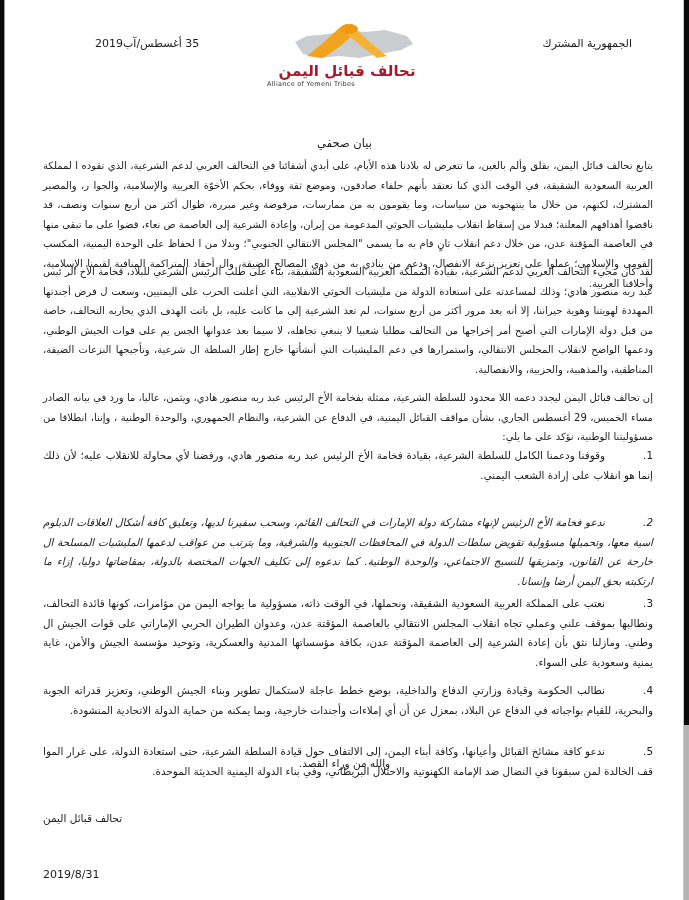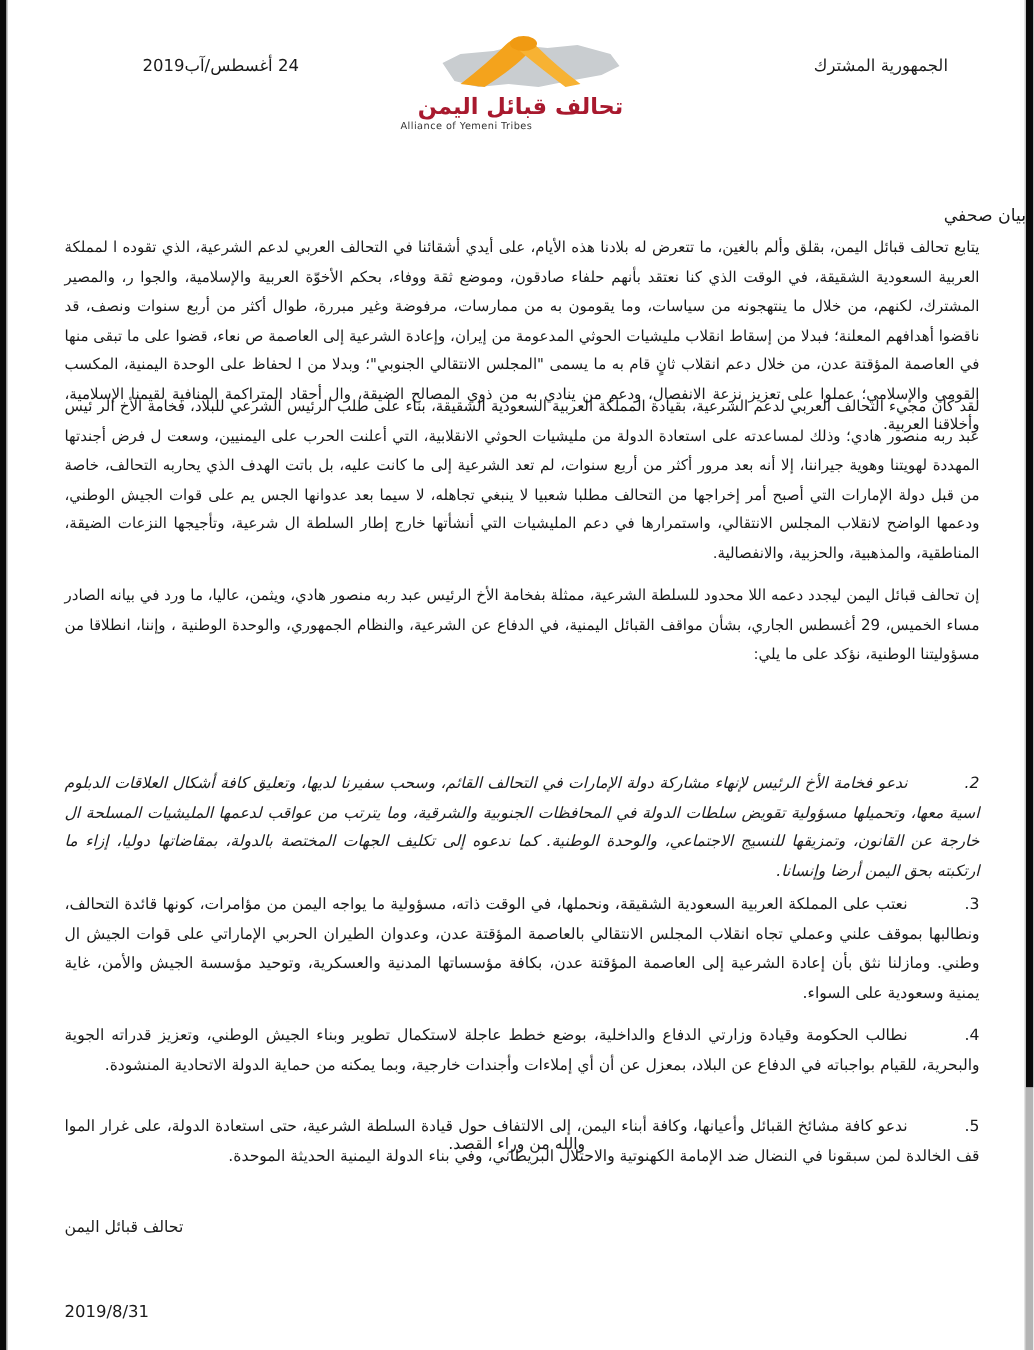--- a/index.html
+++ b/index.html
@@ -17,21 +17,21 @@
 
   .page { position:absolute; left:5px; top:0; width:679px; height:900px; }
 
   .hdr-right { position:absolute; right:52px; top:37px; font-size:11px; direction:rtl; }
   .hdr-left { position:absolute; left:90px; top:37px; font-size:11px; direction:rtl; }
 
   .logo { position:absolute; left:262px; top:22px; width:160px; height:70px; }
   .logo-ar { position:absolute; left:0; top:40px; width:160px; text-align:center; font-size:15px; font-weight:bold; color:#a8192e; direction:rtl; letter-spacing:0.5px; }
   .logo-en { position:absolute; left:0; top:58px; width:160px; text-align:left; font-size:6.5px; color:#333; letter-spacing:0.3px; }
 
-  .title { position:absolute; left:0; top:136px; width:679px; font-size:11.5px; direction:rtl; }
+  .title { position:absolute; left:0; top:136px; width:679px; text-align:center; font-size:11.5px; direction:rtl; }
 
   .body { position:absolute; left:38px; width:610px; direction:rtl; text-align:justify; font-size:10px; line-height:19.6px; }
   .p1 { top:156px; }
   .p2 { top:262px; }
   .p3 { top:388px; }
   .item { position:absolute; left:38px; width:610px; direction:rtl; text-align:justify; font-size:10.4px; line-height:19.6px; }
   .item .num { display:inline-block; width:48px; font-weight:normal; }
   .i1 { top:446px; }
   .i2 { top:513px;font-style:italic; }
   .i3 { top:594px; }
@@ -47,39 +47,42 @@
 
 <div class="edge-left"></div>
 <div class="edge-left-shade"></div>
 <div class="edge-right-line"></div>
 <div class="edge-right"></div>
 <div class="edge-right-gray"></div>
 
 <div class="page">
 
   <div class="hdr-right">الجمهورية المشترك</div>
-  <div class="hdr-left">24 أغسطس/آب2019</div>
+  <div class="hdr-left">35 أغسطس/آب2019</div>
 
   <div class="logo">
     <svg width="160" height="42" viewBox="0 0 160 42">
       <path d="M28 20 L40 14 L62 12 L78 8 L98 10 L118 8 L140 14 L146 22 L134 28 L112 32 L92 36 L72 34 L52 36 L36 32 Z" fill="#c9cdd0"></path>
       <path d="M40 34 Q58 20 70 8 Q76 2 84 4 Q90 6 86 12 Q78 22 56 36 Z" fill="#f4a31c"></path>
       <path d="M120 34 Q104 22 92 10 Q86 4 80 6 Q76 10 82 14 Q94 24 110 36 Z" fill="#f7b233"></path>
       <ellipse cx="82" cy="7" rx="9" ry="5" fill="#f09a12"></ellipse>
     </svg>
     <div class="logo-ar">تحالف قبائل اليمن</div>
     <div class="logo-en">Alliance of Yemeni Tribes</div>
   </div>
 
   <div class="title">بيان صحفي</div>
 
   <div class="body p1">يتابع تحالف قبائل اليمن، بقلق وألم بالغين، ما تتعرض له بلادنا هذه الأيام، على أيدي أشقائنا في التحالف العربي لدعم الشرعية، الذي تقوده ا لمملكة العربية السعودية الشقيقة، في الوقت الذي كنا نعتقد بأنهم حلفاء صادقون، وموضع ثقة ووفاء، بحكم الأخوّة العربية والإسلامية، والجوا ر، والمصير المشترك، لكنهم، من خلال ما ينتهجونه من سياسات، وما يقومون به من ممارسات، مرفوضة وغير مبررة، طوال أكثر من أربع سنوات ونصف، قد ناقضوا أهدافهم المعلنة؛ فبدلا من إسقاط انقلاب مليشيات الحوثي المدعومة من إيران، وإعادة الشرعية إلى العاصمة ص نعاء، قضوا على ما تبقى منها في العاصمة المؤقتة عدن، من خلال دعم انقلاب ثانٍ قام به ما يسمى "المجلس الانتقالي الجنوبي"؛ وبدلا من ا لحفاظ على الوحدة اليمنية، المكسب القومي والإسلامي؛ عملوا على تعزيز نزعة الانفصال، ودعم من ينادي به من ذوي المصالح الضيقة، وال أحقاد المتراكمة المنافية لقيمنا الإسلامية، وأخلاقنا العربية.</div>
   <div class="body p2">لقد كان مجيء التحالف العربي لدعم الشرعية، بقيادة المملكة العربية السعودية الشقيقة، بناء على طلب الرئيس الشرعي للبلاد، فخامة الأخ الر ئيس عبد ربه منصور هادي؛ وذلك لمساعدته على استعادة الدولة من مليشيات الحوثي الانقلابية، التي أعلنت الحرب على اليمنيين، وسعت ل فرض أجندتها المهددة لهويتنا وهوية جيراننا، إلا أنه بعد مرور أكثر من أربع سنوات، لم تعد الشرعية إلى ما كانت عليه، بل باتت الهدف الذي يحاربه التحالف، خاصة من قبل دولة الإمارات التي أصبح أمر إخراجها من التحالف مطلبا شعبيا لا ينبغي تجاهله، لا سيما بعد عدوانها الجس يم على قوات الجيش الوطني، ودعمها الواضح لانقلاب المجلس الانتقالي، واستمرارها في دعم المليشيات التي أنشأتها خارج إطار السلطة ال شرعية، وتأجيجها النزعات الضيقة، المناطقية، والمذهبية، والحزبية، والانفصالية.</div>
   <div class="body p3">إن تحالف قبائل اليمن ليجدد دعمه اللا محدود للسلطة الشرعية، ممثلة بفخامة الأخ الرئيس عبد ربه منصور هادي، ويثمن، عاليا، ما ورد في بيانه الصادر مساء الخميس، 29 أغسطس الجاري، بشأن مواقف القبائل اليمنية، في الدفاع عن الشرعية، والنظام الجمهوري، والوحدة الوطنية ، وإننا، انطلاقا من مسؤوليتنا الوطنية، نؤكد على ما يلي:</div>
 
+  <div class="item i1">
+    <span class="num">1.</span><span>وقوفنا ودعمنا الكامل للسلطة الشرعية، بقيادة فخامة الأخ الرئيس عبد ربه منصور هادي، ورفضنا لأي محاولة للانقلاب عليه؛ لأن ذلك إنما هو انقلاب على إرادة الشعب اليمني.</span>
+  </div>
   <div class="item i2">
     <span class="num">2.</span><span>ندعو فخامة الأخ الرئيس لإنهاء مشاركة دولة الإمارات في التحالف القائم، وسحب سفيرنا لديها، وتعليق كافة أشكال العلاقات الدبلوم اسية معها، وتحميلها مسؤولية تقويض سلطات الدولة في المحافظات الجنوبية والشرقية، وما يترتب من عواقب لدعمها المليشيات المسلحة ال خارجة عن القانون، وتمزيقها للنسيج الاجتماعي، والوحدة الوطنية. كما ندعوه إلى تكليف الجهات المختصة بالدولة، بمقاضاتها دوليا، إزاء ما ارتكبته بحق اليمن أرضا وإنسانا.</span>
   </div>
   <div class="item i3">
     <span class="num">3.</span><span>نعتب على المملكة العربية السعودية الشقيقة، ونحملها، في الوقت ذاته، مسؤولية ما يواجه اليمن من مؤامرات، كونها قائدة التحالف، ونطالبها بموقف علني وعملي تجاه انقلاب المجلس الانتقالي بالعاصمة المؤقتة عدن، وعدوان الطيران الحربي الإماراتي على قوات الجيش ال وطني. ومازلنا نثق بأن إعادة الشرعية إلى العاصمة المؤقتة عدن، بكافة مؤسساتها المدنية والعسكرية، وتوحيد مؤسسة الجيش والأمن، غاية يمنية وسعودية على السواء.</span>
   </div>
   <div class="item i4">
     <span class="num">4.</span><span>نطالب الحكومة وقيادة وزارتي الدفاع والداخلية، بوضع خطط عاجلة لاستكمال تطوير وبناء الجيش الوطني، وتعزيز قدراته الجوية والبحرية، للقيام بواجباته في الدفاع عن البلاد، بمعزل عن أن أي إملاءات وأجندات خارجية، وبما يمكنه من حماية الدولة الاتحادية المنشودة.</span>
   </div>
   <div class="item i5">

